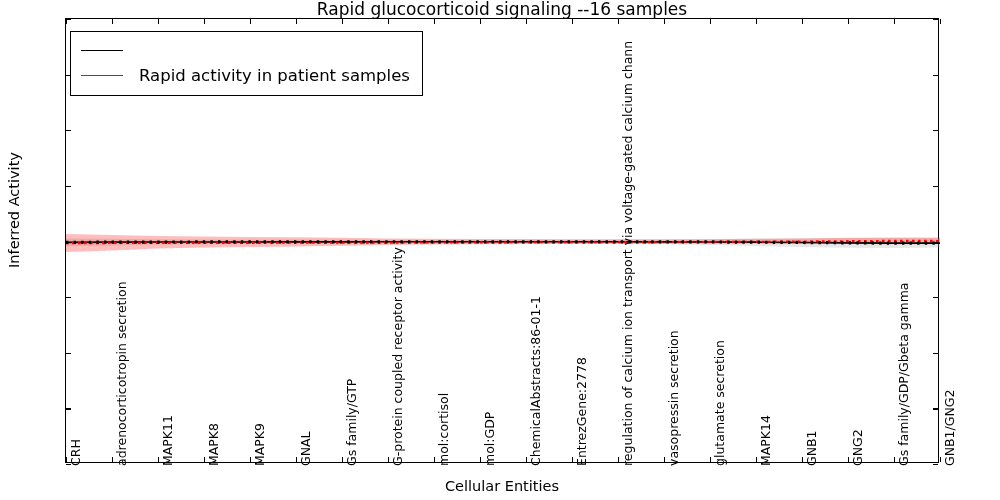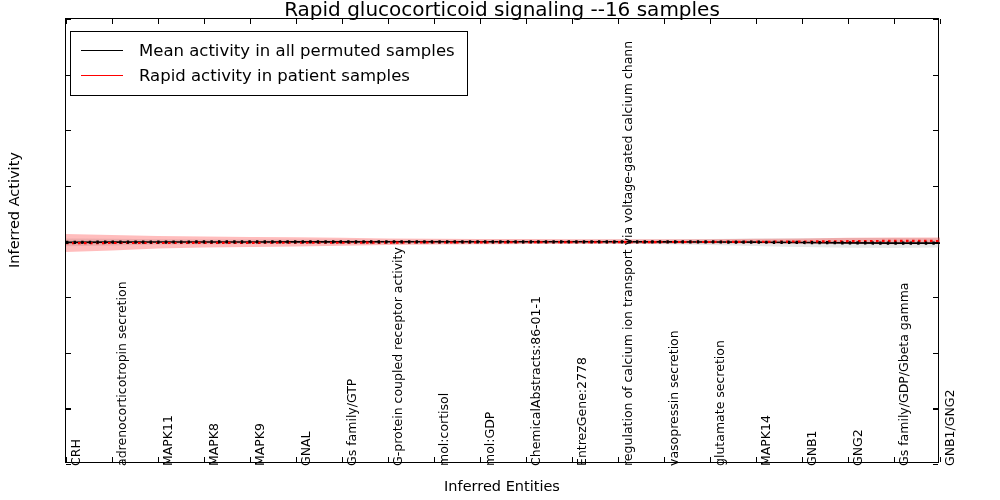--- a/index.html
+++ b/index.html
@@ -24,21 +24,21 @@
 
   
   #chart-title {
     position: absolute;
     left: 65px;
     top: 0px;
     width: 874px;
     height: 18px;
     line-height: 18px;
     text-align: center;
-    font-size: 20px;
+    font-size: 17px;
     color: #000;
     white-space: nowrap;
   }
 
   
   #plot-area {
     position: absolute;
     left: 65px;
     top: 18px;
     width: 874px;
@@ -220,21 +220,20 @@
         <div class="xtick-mark top" style="left: 782px;"></div>
         <div class="xtick-mark " style="left: 828px;"></div>
         <div class="xtick-mark top" style="left: 828px;"></div>
         <div class="xtick-mark " style="left: 874px;"></div>
         <div class="xtick-mark top" style="left: 874px;"></div>
       </div>
 
     <div id="legend">
       <div class="legend-row">
         <span class="legend-swatch" style="border-top-color: rgb(0, 0, 0);"></span>
-        <span class="legend-text">Mean activity in all permuted samples</span>
       </div>
       <div class="legend-row">
         <span class="legend-swatch" style="border-top-color: rgb(255, 0, 0);"></span>
         <span class="legend-text">Rapid activity in patient samples</span>
       </div>
     </div>
   </div>
 
   <div id="ytick-labels"></div>
   <div id="xtick-labels">
@@ -254,15 +253,15 @@
       <div class="xtick-label" style="left: 668px;">vasopressin secretion</div>
       <div class="xtick-label" style="left: 714px;">glutamate secretion</div>
       <div class="xtick-label" style="left: 760px;">MAPK14</div>
       <div class="xtick-label" style="left: 806px;">GNB1</div>
       <div class="xtick-label" style="left: 852px;">GNG2</div>
       <div class="xtick-label" style="left: 898px;">Gs family/GDP/Gbeta gamma</div>
       <div class="xtick-label" style="left: 944px;">GNB1/GNG2</div>
     </div>
 
   <div id="ylabel">Inferred Activity</div>
-  <div id="xlabel">Inferred Entities</div>
+  <div id="xlabel">Cellular Entities</div>
 
 </div>
 
 </body></html>

